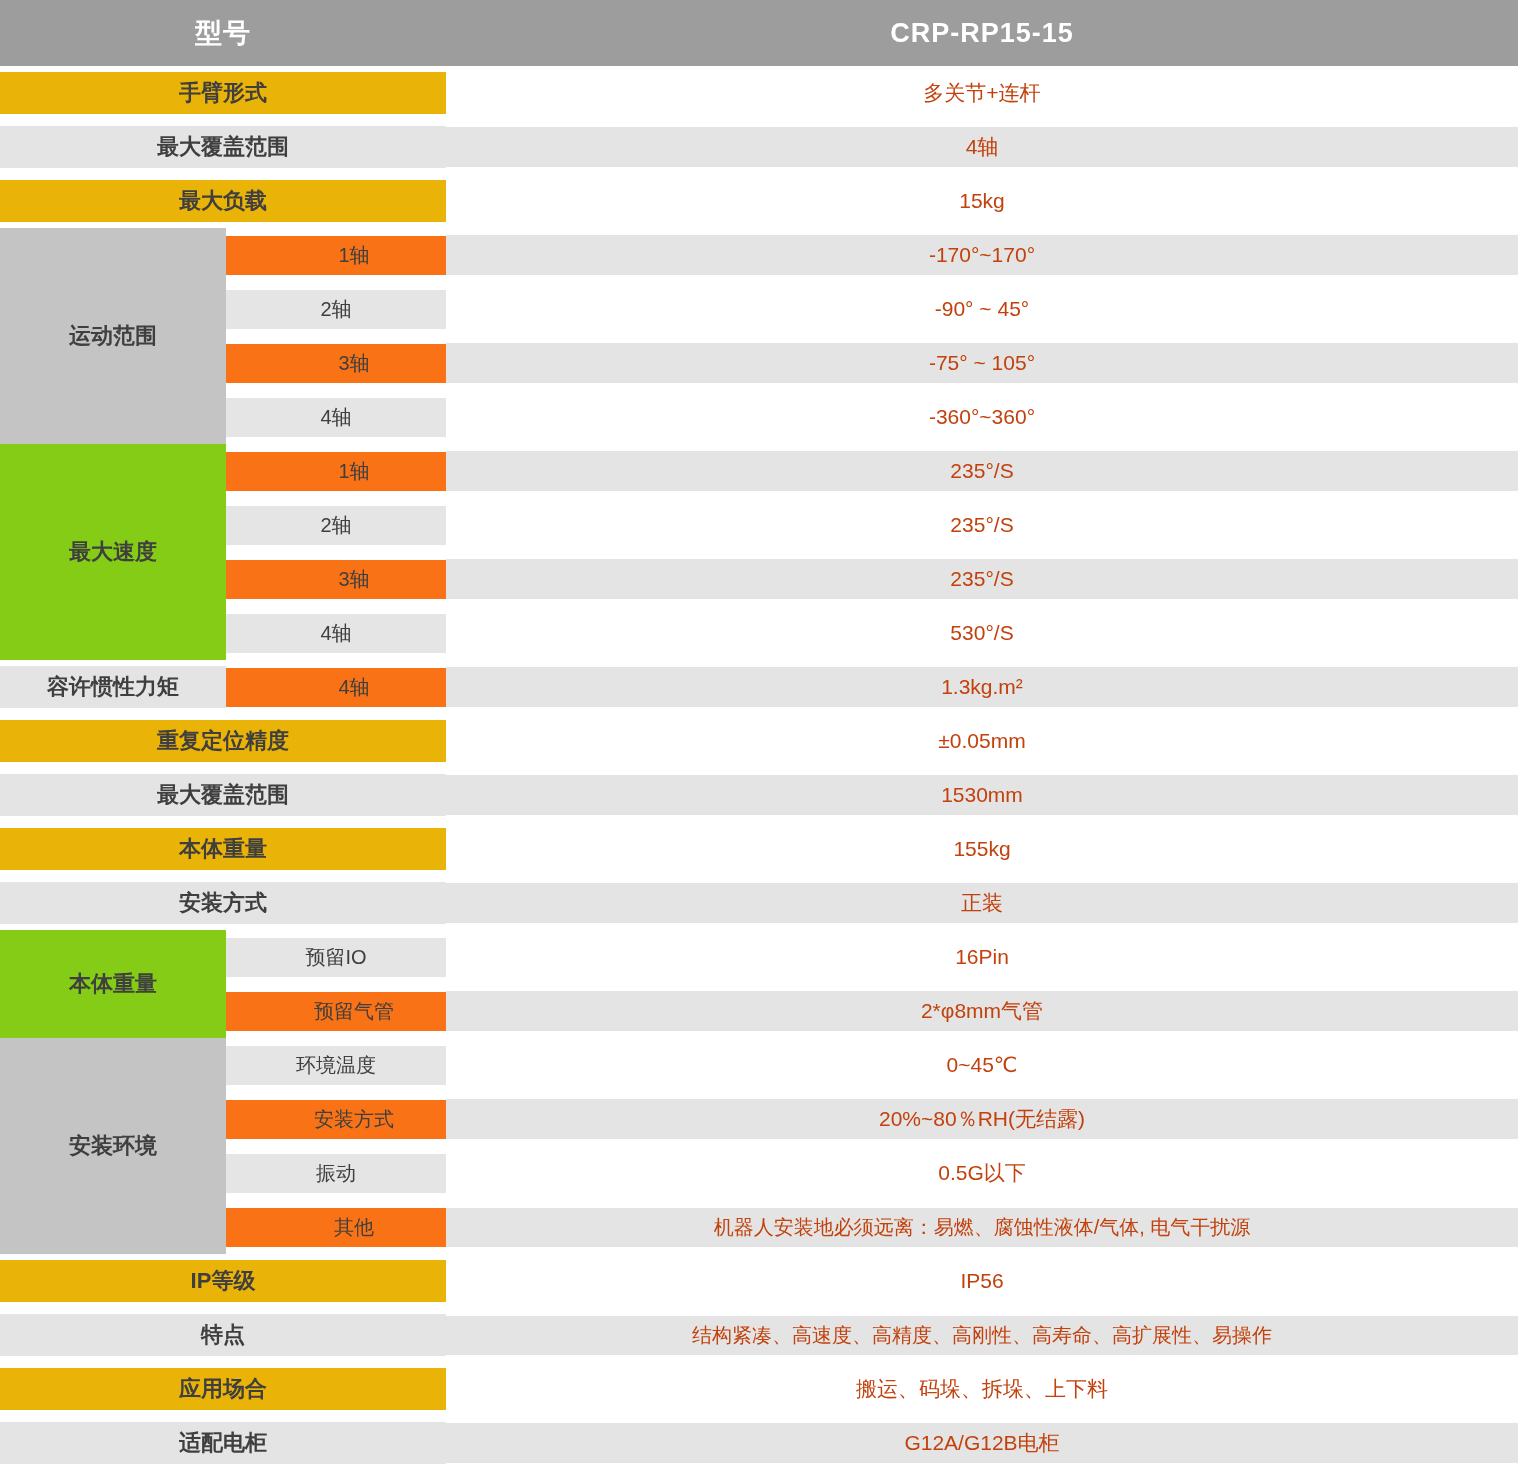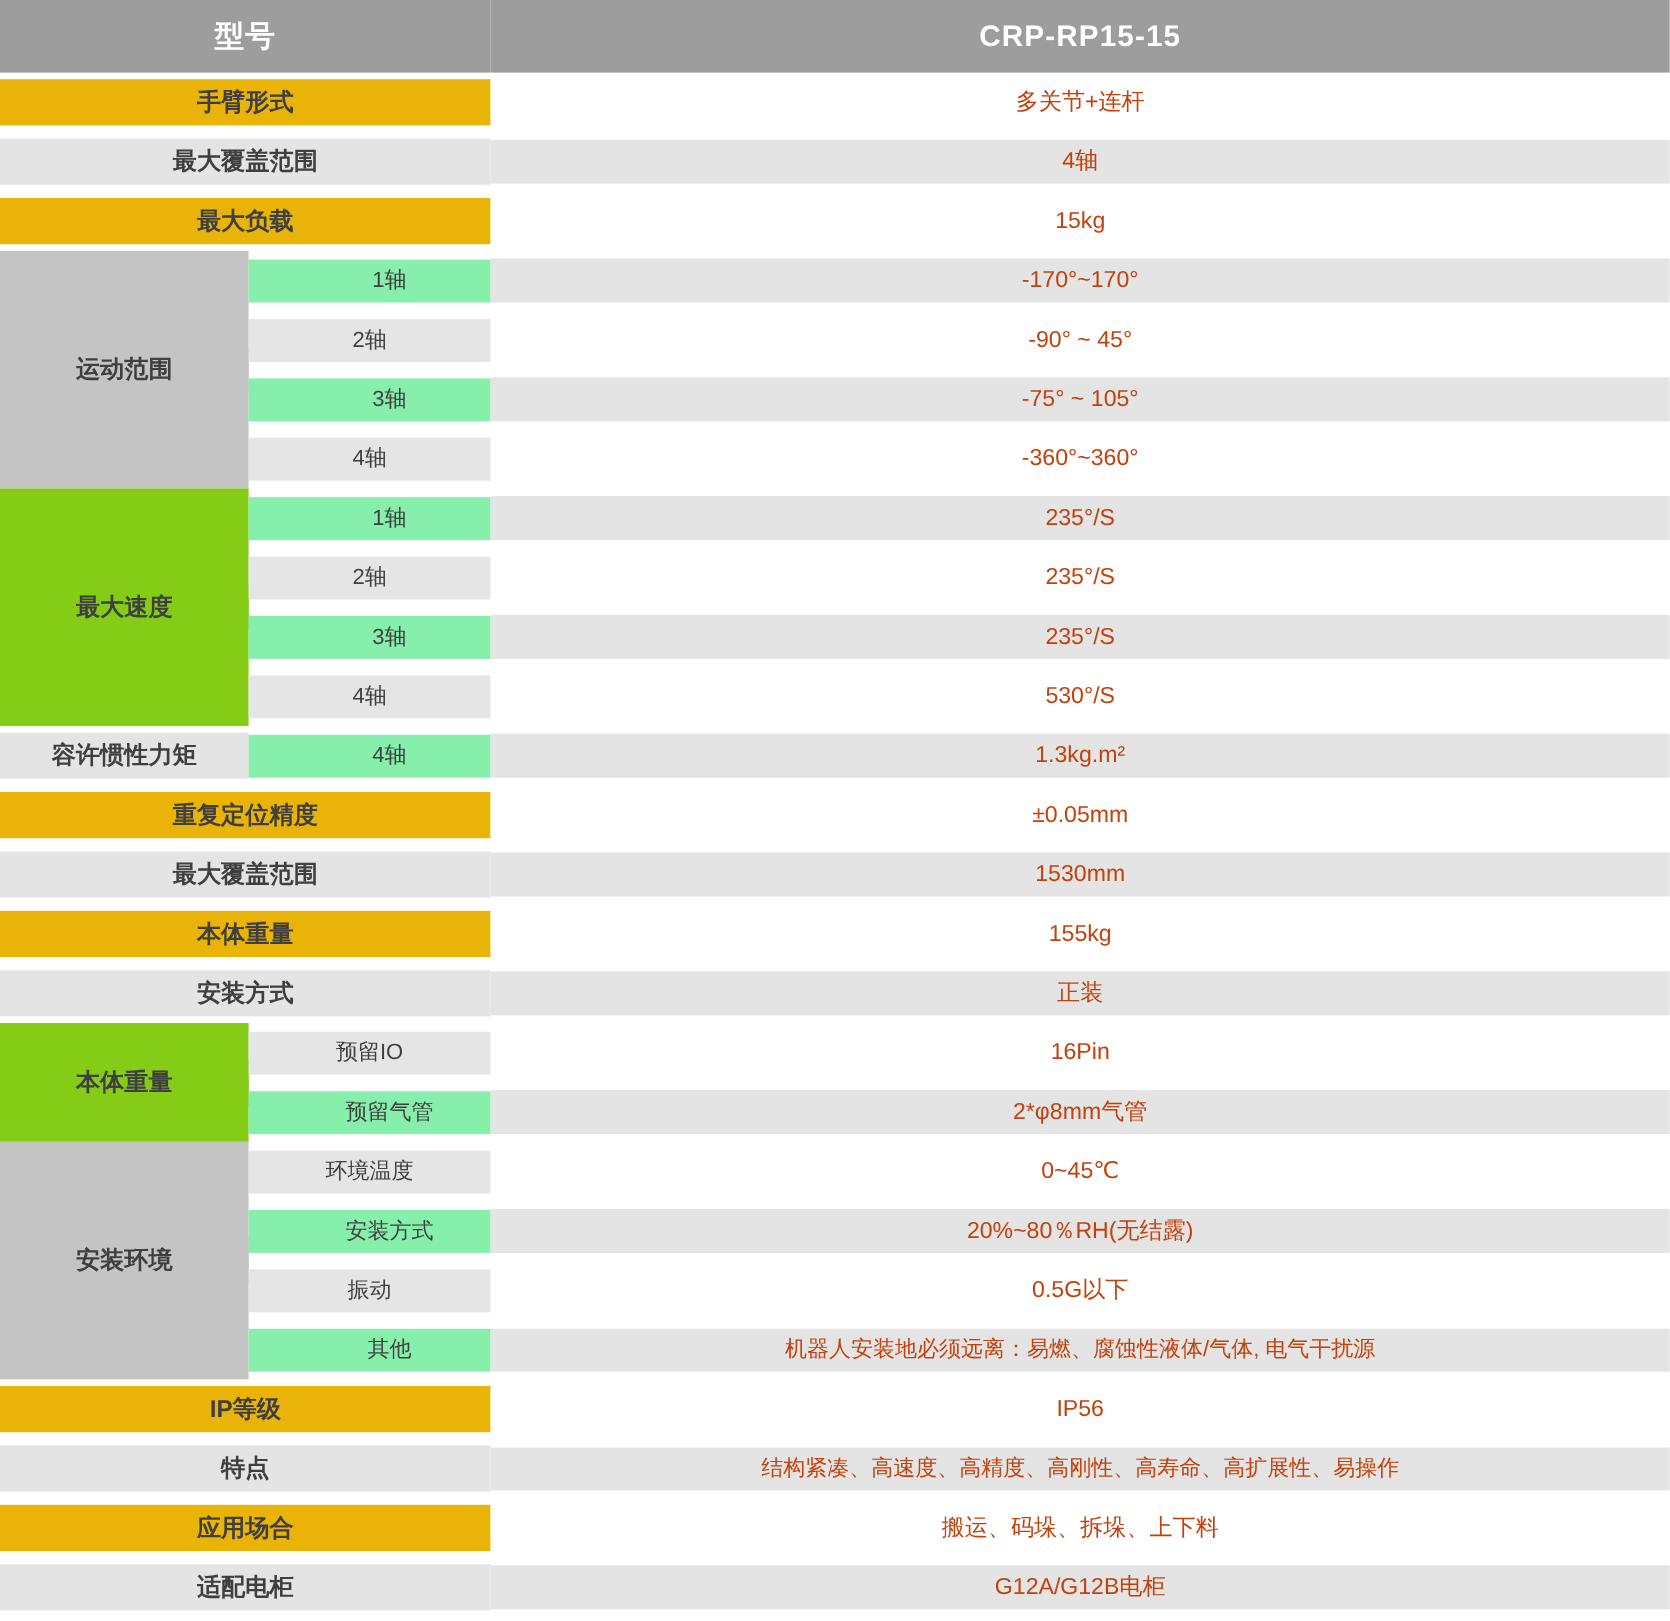--- a/index.html
+++ b/index.html
@@ -60,21 +60,21 @@
   .lbl-grey  { background: #e4e4e4; }
   .lbl-dark  { background: #c4c4c4; }
   .lbl-mid   { background: #84cc16; }
 
   
   .sub {
     font-size: 20px;
     color: #3f3f3f;
   }
   .sub-white { background: #e5e5e5; }
-  .sub-grey  { background: #86efac; padding-left: 44px; }
+  .sub-grey  { background: #f97316; padding-left: 44px; }
 
   
   .val {
     font-size: 21px;
     color: #c2410c;
   }
   .val-white { background: #ffffff; }
   .val-grey  { background: #e4e4e4; }
 
   .row-h { height: 54px; }

